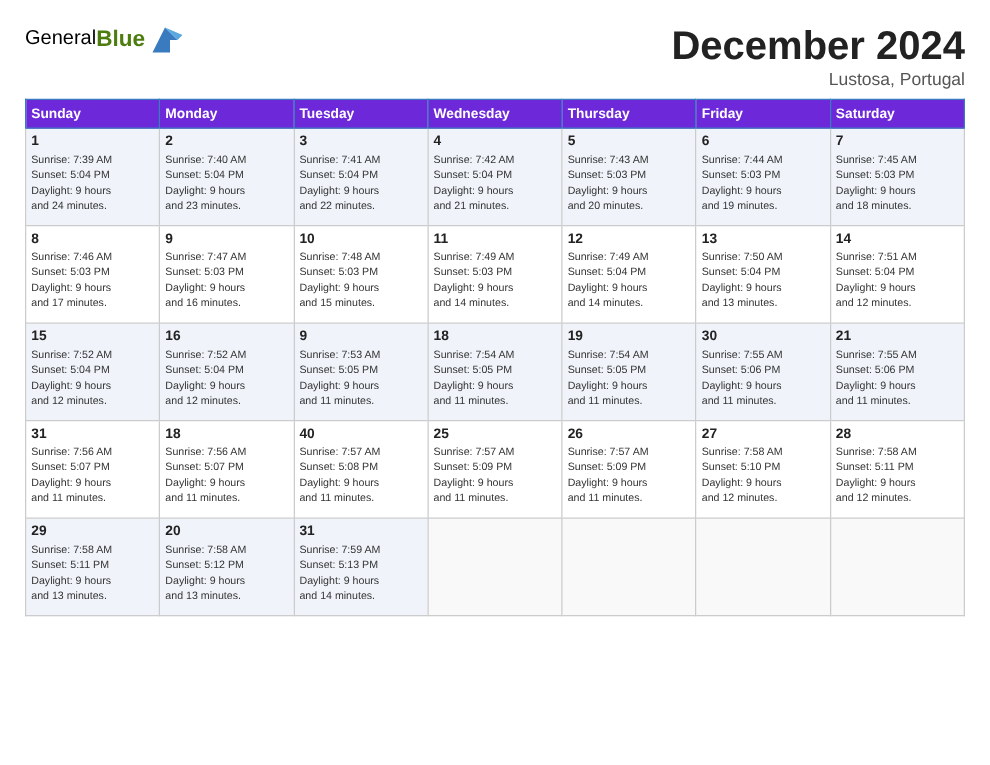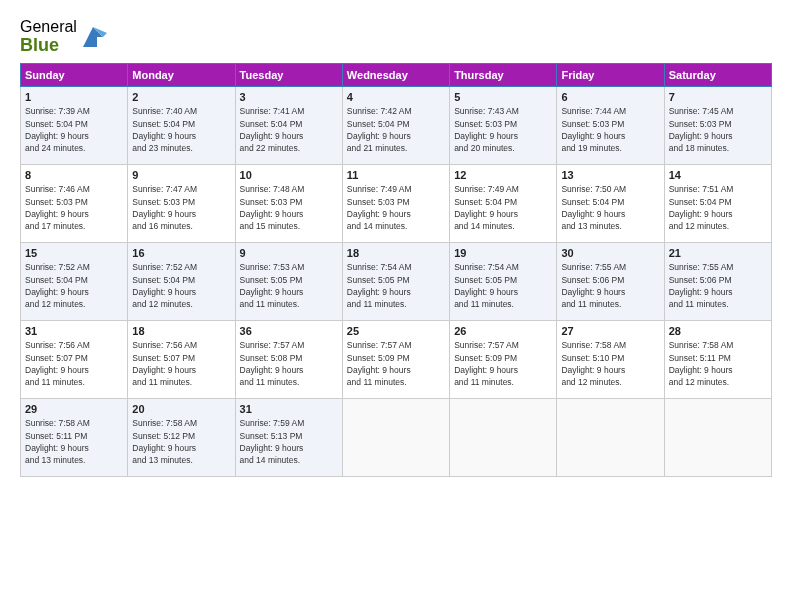--- a/index.html
+++ b/index.html
@@ -20,21 +20,21 @@
       justify-content: space-between;
       align-items: flex-start;
       margin-bottom: 8px;
     }
     .logo {
       display: flex;
       align-items: center;
     }
     .logo-text {
       display: flex;
-      flex-direction: column;
+      flex-direction: row;
       line-height: 1.1;
     }
     .logo-blue {
       font-size: 18px;
       font-weight: bold;
       color: #4d7c0f;
     }
     .logo-icon {
       width: 28px;
       height: 28px;
@@ -51,21 +51,21 @@
     .location {
       font-size: 14px;
       color: #555;
     }
     .calendar {
       width: 100%;
       border-collapse: collapse;
       font-size: 9.5px;
     }
     .calendar thead tr th {
-      background: #a21caf;
+      background: #6d28d9;
       color: #fff;
       padding: 5px 4px;
       text-align: left;
       font-size: 11px;
       font-weight: bold;
       border: 1px solid #3a7abf;
     }
     .calendar tbody tr td {
       vertical-align: top;
       border: 1px solid #ccc;
@@ -104,20 +104,24 @@
     <div class="logo">
       <div class="logo-text">
         <span>General</span>
         <span class="logo-blue">Blue</span>
       </div>
       <svg class="logo-icon" viewBox="0 0 28 28" xmlns="http://www.w3.org/2000/svg">
         <polygon points="4,24 14,4 24,14 18,14 18,24" fill="#3a7abf"></polygon>
         <polygon points="14,4 24,14 28,10" fill="#5ba8e0"></polygon>
       </svg>
     </div>
+    <div class="title-block">
+      <div class="month-title">December 2024</div>
+      <div class="location">Lustosa, Portugal</div>
+    </div>
   </div>
 
   <table class="calendar">
     <thead>
       <tr>
 
       <th>Sunday</th>
           <th>Monday</th>
           <th>Tuesday</th>
           <th>Wednesday</th>
@@ -150,21 +154,21 @@
           <td><span class="day-num">16</span><span class="day-detail">Sunrise: 7:52 AM<br>Sunset: 5:04 PM<br>Daylight: 9 hours<br>and 12 minutes.</span></td>
           <td><span class="day-num">9</span><span class="day-detail">Sunrise: 7:53 AM<br>Sunset: 5:05 PM<br>Daylight: 9 hours<br>and 11 minutes.</span></td>
           <td><span class="day-num">18</span><span class="day-detail">Sunrise: 7:54 AM<br>Sunset: 5:05 PM<br>Daylight: 9 hours<br>and 11 minutes.</span></td>
           <td><span class="day-num">19</span><span class="day-detail">Sunrise: 7:54 AM<br>Sunset: 5:05 PM<br>Daylight: 9 hours<br>and 11 minutes.</span></td>
           <td><span class="day-num">30</span><span class="day-detail">Sunrise: 7:55 AM<br>Sunset: 5:06 PM<br>Daylight: 9 hours<br>and 11 minutes.</span></td>
           <td><span class="day-num">21</span><span class="day-detail">Sunrise: 7:55 AM<br>Sunset: 5:06 PM<br>Daylight: 9 hours<br>and 11 minutes.</span></td>
         </tr>
         <tr>
           <td><span class="day-num">31</span><span class="day-detail">Sunrise: 7:56 AM<br>Sunset: 5:07 PM<br>Daylight: 9 hours<br>and 11 minutes.</span></td>
           <td><span class="day-num">18</span><span class="day-detail">Sunrise: 7:56 AM<br>Sunset: 5:07 PM<br>Daylight: 9 hours<br>and 11 minutes.</span></td>
-          <td><span class="day-num">36</span><span class="day-detail">Sunrise: 7:57 AM<br>Sunset: 5:08 PM<br>Daylight: 9 hours<br>and 11 minutes.</span></td>
+          <td><span class="day-num">40</span><span class="day-detail">Sunrise: 7:57 AM<br>Sunset: 5:08 PM<br>Daylight: 9 hours<br>and 11 minutes.</span></td>
           <td><span class="day-num">25</span><span class="day-detail">Sunrise: 7:57 AM<br>Sunset: 5:09 PM<br>Daylight: 9 hours<br>and 11 minutes.</span></td>
           <td><span class="day-num">26</span><span class="day-detail">Sunrise: 7:57 AM<br>Sunset: 5:09 PM<br>Daylight: 9 hours<br>and 11 minutes.</span></td>
           <td><span class="day-num">27</span><span class="day-detail">Sunrise: 7:58 AM<br>Sunset: 5:10 PM<br>Daylight: 9 hours<br>and 12 minutes.</span></td>
           <td><span class="day-num">28</span><span class="day-detail">Sunrise: 7:58 AM<br>Sunset: 5:11 PM<br>Daylight: 9 hours<br>and 12 minutes.</span></td>
         </tr>
         <tr>
           <td><span class="day-num">29</span><span class="day-detail">Sunrise: 7:58 AM<br>Sunset: 5:11 PM<br>Daylight: 9 hours<br>and 13 minutes.</span></td>
           <td><span class="day-num">20</span><span class="day-detail">Sunrise: 7:58 AM<br>Sunset: 5:12 PM<br>Daylight: 9 hours<br>and 13 minutes.</span></td>
           <td><span class="day-num">31</span><span class="day-detail">Sunrise: 7:59 AM<br>Sunset: 5:13 PM<br>Daylight: 9 hours<br>and 14 minutes.</span></td>
           <td class="empty-cell"></td>

